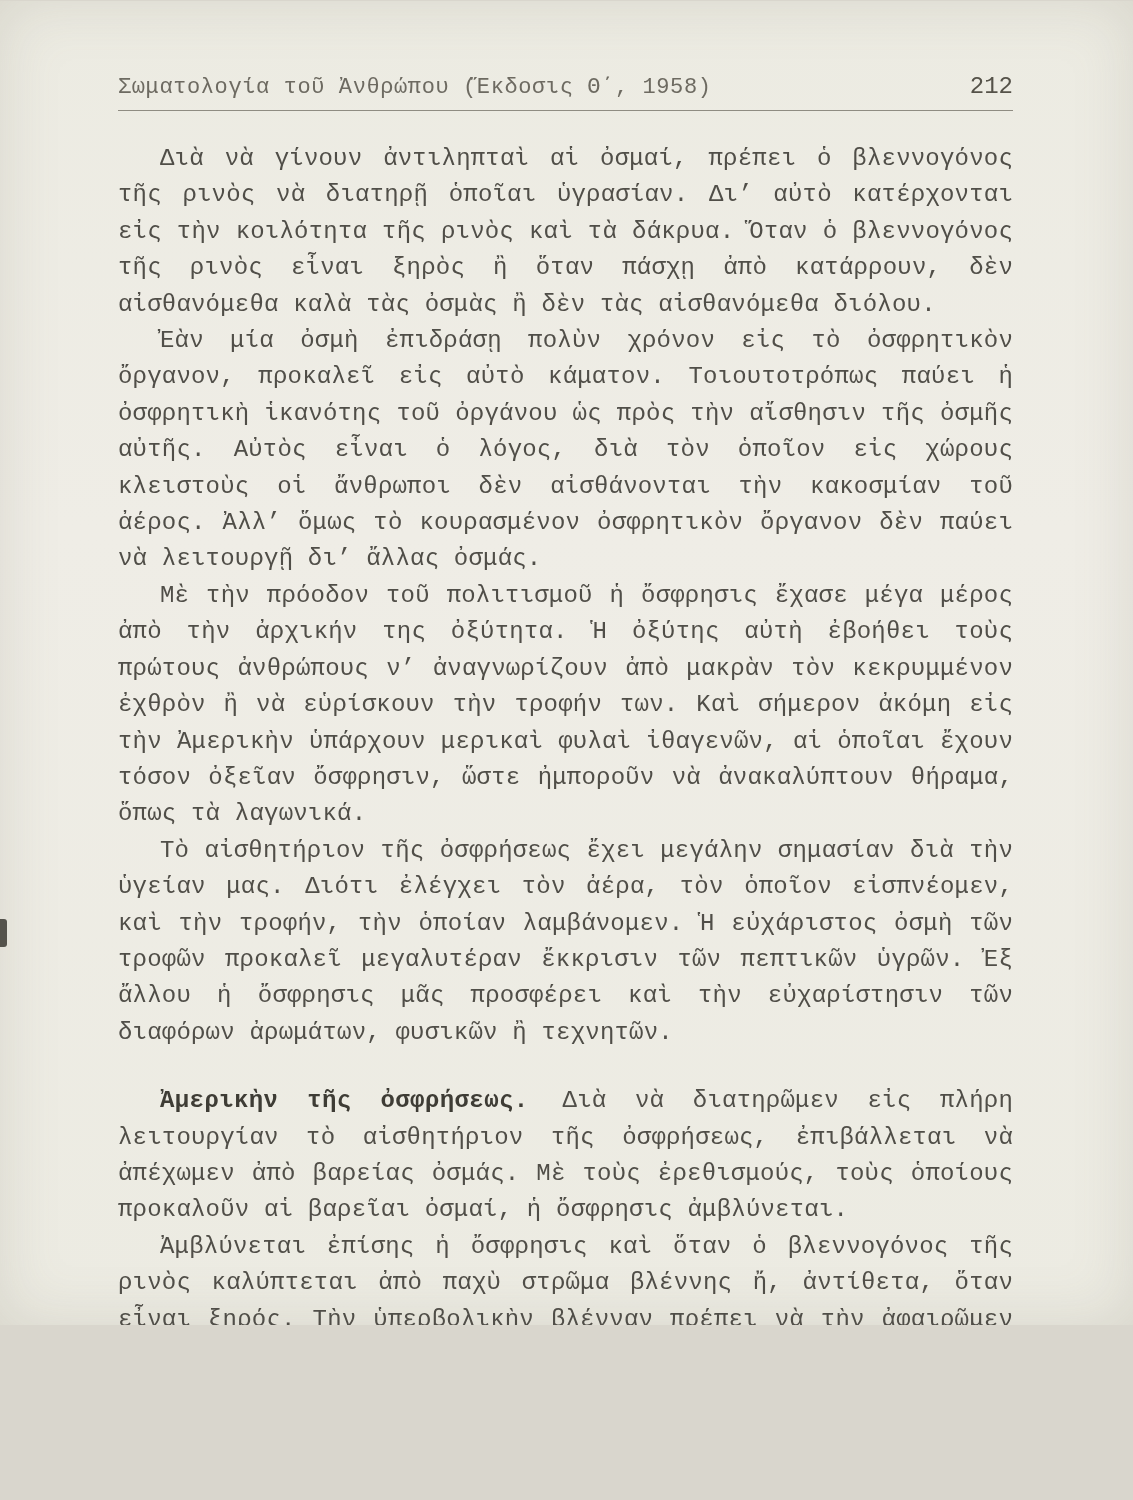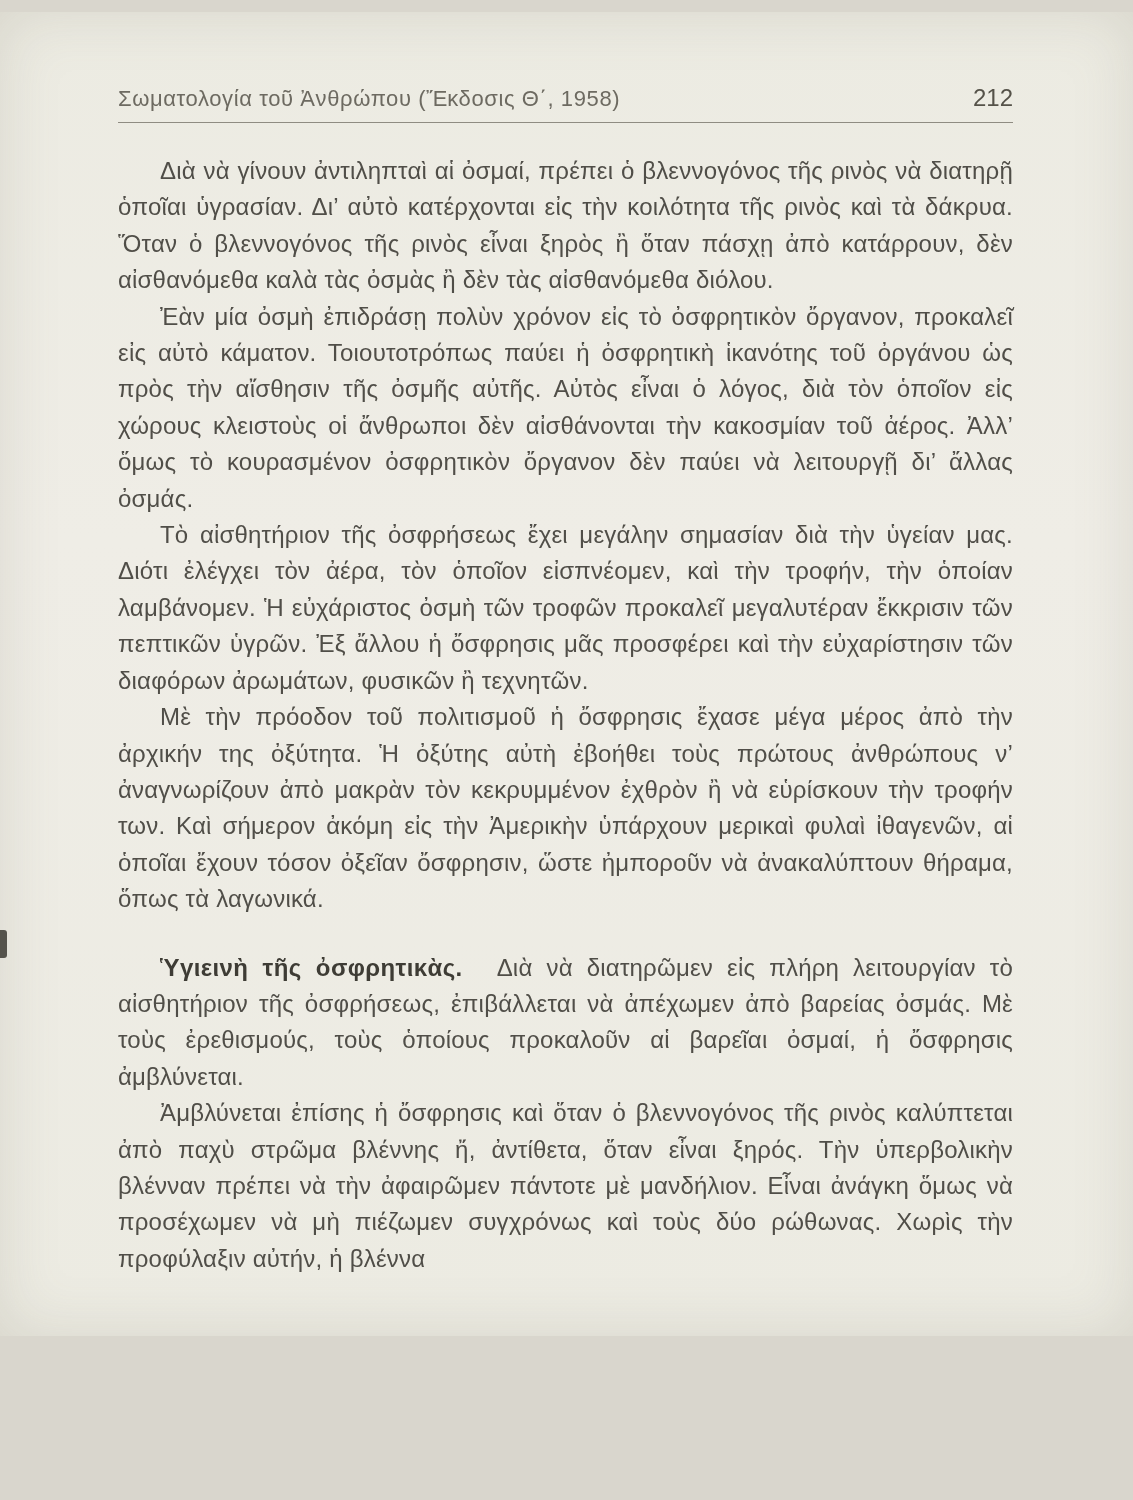--- a/index.html
+++ b/index.html
@@ -4,27 +4,27 @@
 <style>
   html, body {
     margin: 0;
     padding: 0;
     background: #d9d6cd;
   }
   .page {
     position: relative;
     width: 1133px;
     height: 1324px;
-    margin: 12px auto;
+    margin: 1px auto;
     box-sizing: border-box;
     background: #edebe3;
     background-image: linear-gradient(180deg, #ecebe2 0%, #efede6 40%, #ecebe2 100%);
     box-shadow: inset 0 0 60px rgba(120,115,100,0.18);
     padding: 72px 120px 0 118px;
-    font-family: Liberation Sans, sans-serif;
+    font-family: Liberation Mono, monospace;
     color: #504e48;
     overflow: hidden;
   }
   .page-header {
     display: flex;
     justify-content: space-between;
     align-items: baseline;
     border-bottom: 1px solid #8f8c82;
     padding-bottom: 10px;
   }
@@ -81,26 +81,26 @@
     <span class="page-number">212</span>
   </header>
 
   <main class="page-body">
 
 
     <p class="para">Διὰ νὰ γίνουν ἀντιληπταὶ αἱ ὀσμαί, πρέπει ὁ βλεννογόνος τῆς ρινὸς νὰ διατηρῇ ὁποῖαι ὑγρασίαν. Δι’ αὐτὸ κατέρχονται εἰς τὴν κοιλότητα τῆς ρινὸς καὶ τὰ δάκρυα. Ὅταν ὁ βλεννογόνος τῆς ρινὸς εἶναι ξηρὸς ἢ ὅταν πάσχῃ ἀπὸ κατάρρουν, δὲν αἰσθανόμεθα καλὰ τὰς ὀσμὰς ἢ δὲν τὰς αἰσθανόμεθα διόλου.</p>
 
     <p class="para">Ἐὰν μία ὀσμὴ ἐπιδράσῃ πολὺν χρόνον εἰς τὸ ὀσφρητικὸν ὄργανον, προκαλεῖ εἰς αὐτὸ κάματον. Τοιουτοτρόπως παύει ἡ ὀσφρητικὴ ἱκανότης τοῦ ὀργάνου ὡς πρὸς τὴν αἴσθησιν τῆς ὀσμῆς αὐτῆς. Αὐτὸς εἶναι ὁ λόγος, διὰ τὸν ὁποῖον εἰς χώρους κλειστοὺς οἱ ἄνθρωποι δὲν αἰσθάνονται τὴν κακοσμίαν τοῦ ἀέρος. Ἀλλ’ ὅμως τὸ κουρασμένον ὀσφρητικὸν ὄργανον δὲν παύει νὰ λειτουργῇ δι’ ἄλλας ὀσμάς.</p>
 
+    <p class="para">Μὲ τὴν πρόοδον τοῦ πολιτισμοῦ ἡ ὄσφρησις ἔχασε μέγα μέρος ἀπὸ τὴν ἀρχικήν της ὀξύτητα. Ἡ ὀξύτης αὐτὴ ἐβοήθει τοὺς πρώτους ἀνθρώπους ν’ ἀναγνωρίζουν ἀπὸ μακρὰν τὸν κεκρυμμένον ἐχθρὸν ἢ νὰ εὑρίσκουν τὴν τροφήν των. Καὶ σήμερον ἀκόμη εἰς τὴν Ἀμερικὴν ὑπάρχουν μερικαὶ φυλαὶ ἰθαγενῶν, αἱ ὁποῖαι ἔχουν τόσον ὀξεῖαν ὄσφρησιν, ὥστε ἠμποροῦν νὰ ἀνακαλύπτουν θήραμα, ὅπως τὰ λαγωνικά.</p>
+
     <p class="para">Τὸ αἰσθητήριον τῆς ὀσφρήσεως ἔχει μεγάλην σημασίαν διὰ τὴν ὑγείαν μας. Διότι ἐλέγχει τὸν ἀέρα, τὸν ὁποῖον εἰσπνέομεν, καὶ τὴν τροφήν, τὴν ὁποίαν λαμβάνομεν. Ἡ εὐχάριστος ὀσμὴ τῶν τροφῶν προκαλεῖ μεγαλυτέραν ἔκκρισιν τῶν πεπτικῶν ὑγρῶν. Ἐξ ἄλλου ἡ ὄσφρησις μᾶς προσφέρει καὶ τὴν εὐχαρίστησιν τῶν διαφόρων ἀρωμάτων, φυσικῶν ἢ τεχνητῶν.</p>
 
-    <p class="para">Μὲ τὴν πρόοδον τοῦ πολιτισμοῦ ἡ ὄσφρησις ἔχασε μέγα μέρος ἀπὸ τὴν ἀρχικήν της ὀξύτητα. Ἡ ὀξύτης αὐτὴ ἐβοήθει τοὺς πρώτους ἀνθρώπους ν’ ἀναγνωρίζουν ἀπὸ μακρὰν τὸν κεκρυμμένον ἐχθρὸν ἢ νὰ εὑρίσκουν τὴν τροφήν των. Καὶ σήμερον ἀκόμη εἰς τὴν Ἀμερικὴν ὑπάρχουν μερικαὶ φυλαὶ ἰθαγενῶν, αἱ ὁποῖαι ἔχουν τόσον ὀξεῖαν ὄσφρησιν, ὥστε ἠμποροῦν νὰ ἀνακαλύπτουν θήραμα, ὅπως τὰ λαγωνικά.</p>
-
     <p class="para section-start">
-      <b class="section-heading">Ὑγιεινὴ τῆς ὀσφρητικὰς.</b><span>Διὰ νὰ διατηρῶμεν εἰς πλήρη λειτουργίαν τὸ αἰσθητήριον τῆς ὀσφρήσεως, ἐπιβάλλεται νὰ ἀπέχωμεν ἀπὸ βαρείας ὀσμάς. Μὲ τοὺς ἐρεθισμούς, τοὺς ὁποίους προκαλοῦν αἱ βαρεῖαι ὀσμαί, ἡ ὄσφρησις ἀμβλύνεται.</span>
+      <b class="section-heading">Ἀμερικὴν τῆς ὀσφρήσεως.</b><span>Διὰ νὰ διατηρῶμεν εἰς πλήρη λειτουργίαν τὸ αἰσθητήριον τῆς ὀσφρήσεως, ἐπιβάλλεται νὰ ἀπέχωμεν ἀπὸ βαρείας ὀσμάς. Μὲ τοὺς ἐρεθισμούς, τοὺς ὁποίους προκαλοῦν αἱ βαρεῖαι ὀσμαί, ἡ ὄσφρησις ἀμβλύνεται.</span>
     </p>
 
     <p class="para">Ἀμβλύνεται ἐπίσης ἡ ὄσφρησις καὶ ὅταν ὁ βλεννογόνος τῆς ρινὸς καλύπτεται ἀπὸ παχὺ στρῶμα βλέννης ἤ, ἀντίθετα, ὅταν εἶναι ξηρός. Τὴν ὑπερβολικὴν βλένναν πρέπει νὰ τὴν ἀφαιρῶμεν πάντοτε μὲ μανδήλιον. Εἶναι ἀνάγκη ὅμως νὰ προσέχωμεν νὰ μὴ πιέζωμεν συγχρόνως καὶ τοὺς δύο ρώθωνας. Χωρὶς τὴν προφύλαξιν αὐτήν, ἡ βλέννα</p>
 
   </main>
 
   <div class="scan-mark"></div>
 
 </div>
 

